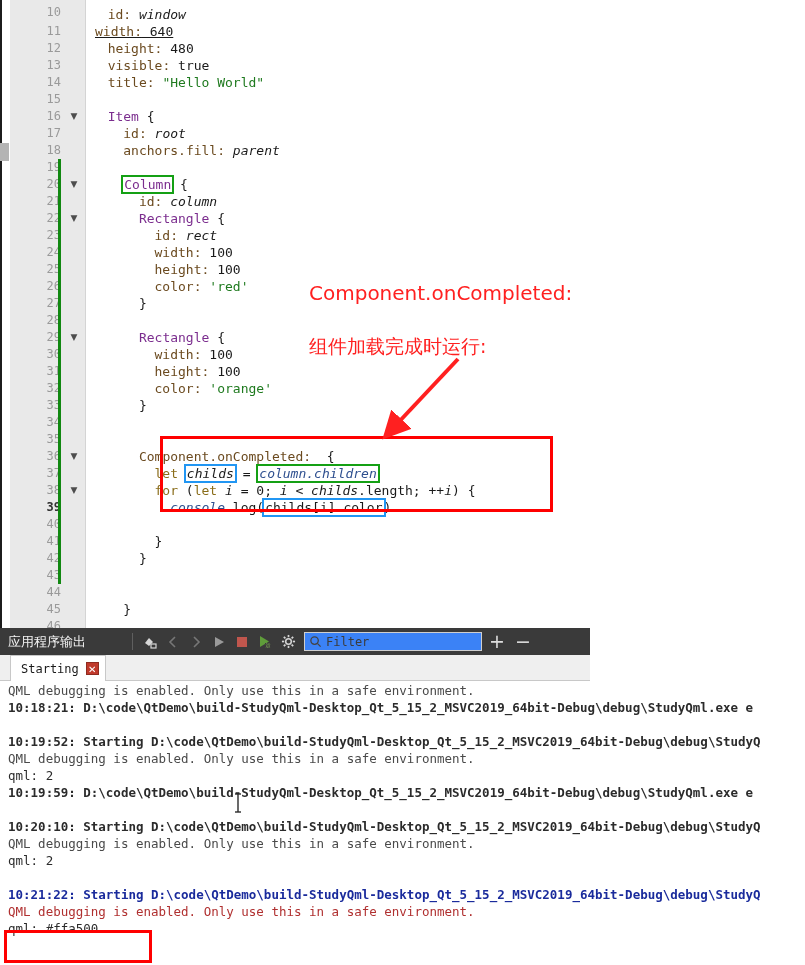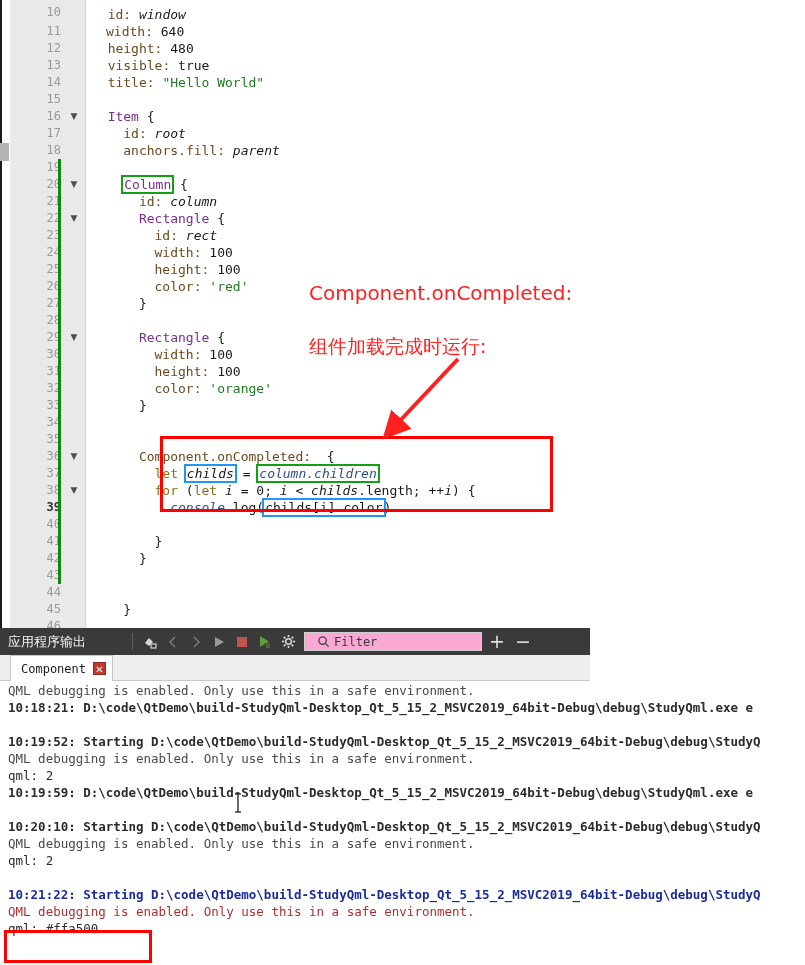--- a/index.html
+++ b/index.html
@@ -116,22 +116,22 @@
   #toolbar-title {
     color: #f2f2f2; font-size: 13px; margin-left: 8px; width: 118px;
     font-family: "DejaVu Sans", sans-serif;
   }
   .tb-sep { width:1px; height:17px; background:#5f5f5f; margin: 0 6px; }
   .tb-btn {
     width: 22px; height: 22px; display:flex; align-items:center; justify-content:center;
     margin-right: 1px;
   }
   #filter-box {
-    width: 178px; height: 19px; background: #f9a8d4; border: 1px solid #cfcfcf;
-    display: flex; align-items: center; margin-left: 4px; padding-left: 12px;
+    width: 178px; height: 19px; background: #3b82f6; border: 1px solid #cfcfcf;
+    display: flex; align-items: center; margin-left: 4px; padding-left: 4px;
   }
   #filter-placeholder {
     font-family: "DejaVu Sans Mono", monospace; font-size: 12px; color: #3b3b3b;
     margin-left: 4px;
   }
   .tb-pm {
     color:#dedede; font-size: 19px; width: 22px; text-align:center; margin-left: 4px;
     font-family:"DejaVu Sans", sans-serif; line-height:19px;
   }
   #tabbar {
@@ -225,21 +225,21 @@
         <div class="foldmark" style="top: 176px;">▼</div>
         <div class="foldmark" style="top: 210px;">▼</div>
         <div class="foldmark" style="top: 329px;">▼</div>
         <div class="foldmark" style="top: 448px;">▼</div>
         <div class="foldmark" style="top: 482px;">▼</div>
       </div>
     <div id="gutter-right-edge"></div>
     <div id="change-bar" style="top: 159px; height: 425px; background: rgb(17, 136, 17);"></div>
     <div id="lines-host">
         <div class="code-line" style="top: 6px; left: 107.64px;"><span class="k-prop">id:</span><span class="k-plain"> </span><span class="k-id">window</span></div>
-        <div class="code-line" style="top: 23px; left: 106px;"><span class="k-prop">width:</span><span class="k-num"> 640</span></div>
+        <div class="code-line" style="top: 23px; left: 95px; text-decoration: underline;"><span class="k-prop">width:</span><span class="k-num"> 640</span></div>
         <div class="code-line" style="top: 40px; left: 107.64px;"><span class="k-prop">height:</span><span class="k-num"> 480</span></div>
         <div class="code-line" style="top: 57px; left: 107.64px;"><span class="k-prop">visible:</span><span class="k-num"> true</span></div>
         <div class="code-line" style="top: 74px; left: 107.64px;"><span class="k-prop">title:</span><span class="k-plain"> </span><span class="k-str">"Hello World"</span></div>
         <div class="code-line" style="top: 108px; left: 107.64px;"><span class="k-type">Item</span><span class="k-plain"> {</span></div>
         <div class="code-line" style="top: 125px; left: 123.28px;"><span class="k-prop">id:</span><span class="k-plain"> </span><span class="k-id">root</span></div>
         <div class="code-line" style="top: 142px; left: 123.28px;"><span class="k-prop">anchors.fill:</span><span class="k-plain"> </span><span class="k-id">parent</span></div>
         <div class="code-line" style="top: 176px; left: 123.28px;"><span class="k-type box-green">Column</span><span class="k-plain"> {</span></div>
         <div class="code-line" style="top: 193px; left: 138.92px;"><span class="k-prop">id:</span><span class="k-plain"> </span><span class="k-id">column</span></div>
         <div class="code-line" style="top: 210px; left: 138.92px;"><span class="k-type">Rectangle</span><span class="k-plain"> {</span></div>
         <div class="code-line" style="top: 227px; left: 154.56px;"><span class="k-prop">id:</span><span class="k-plain"> </span><span class="k-id">rect</span></div>
@@ -337,21 +337,21 @@
         </svg>
         <span id="filter-placeholder">Filter</span>
       </div>
 
       <div class="tb-pm">+</div>
       <div class="tb-pm">−</div>
     </div>
 
     <div id="tabbar">
       <div id="tab-studyqml">
-        <span id="tab-label">Component</span>
+        <span id="tab-label">Starting</span>
         <span id="tab-close">✕</span>
       </div>
     </div>
 
     <div id="console">
         <div class="log-line msg">QML debugging is enabled. Only use this in a safe environment.</div>
         <div class="log-line run">10:18:21: D:\code\QtDemo\build-StudyQml-Desktop_Qt_5_15_2_MSVC2019_64bit-Debug\debug\StudyQml.exe e</div>
         <div class="log-line blank"></div>
         <div class="log-line run">10:19:52: Starting D:\code\QtDemo\build-StudyQml-Desktop_Qt_5_15_2_MSVC2019_64bit-Debug\debug\StudyQ</div>
         <div class="log-line msg">QML debugging is enabled. Only use this in a safe environment.</div>

